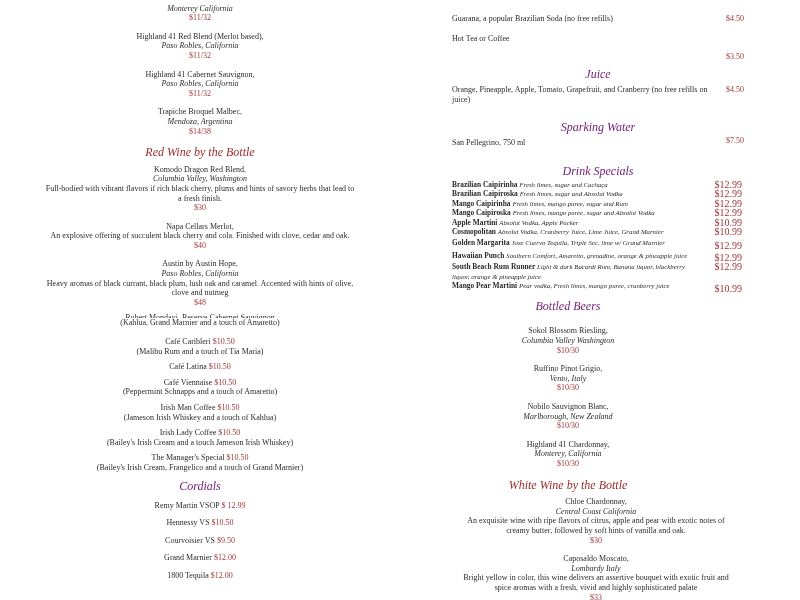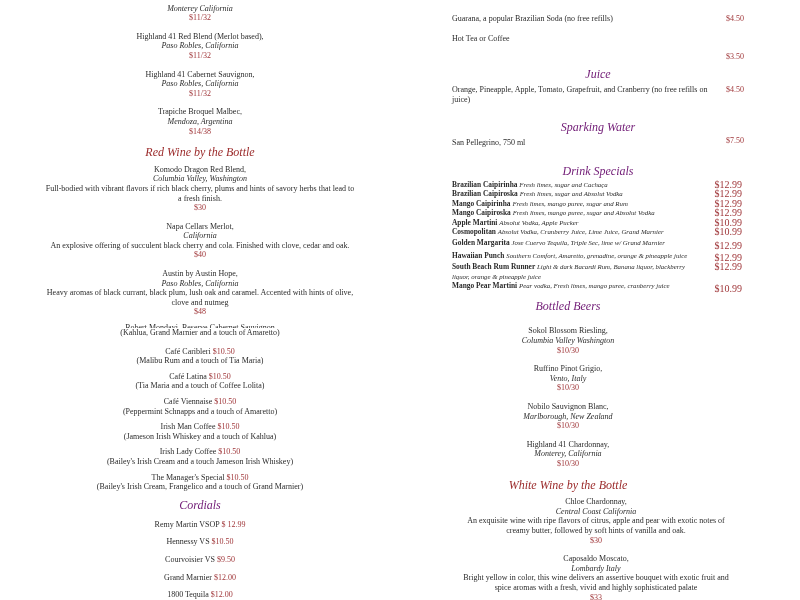--- a/index.html
+++ b/index.html
@@ -51,21 +51,20 @@
   <div class="sub" style="margin-bottom:7px;">Red Wine by the Bottle</div>
 
   <div class="wine">
     <div>Komodo Dragon Red Blend,</div>
     <div class="it">Columbia Valley, Washington</div>
     <div style="padding:0 4px;">Full-bodied with vibrant flavors if rich black cherry, plums and hints of savory herbs that lead to a fresh finish.</div>
     <div class="price">$30</div>
   </div>
   <div class="wine">
     <div>Napa Cellars Merlot,</div>
-    <div class="it">California</div>
     <div>An explosive offering of succulent black cherry and cola. Finished with clove, cedar and oak.</div>
     <div class="price">$40</div>
   </div>
   <div class="wine" style="margin-bottom:6px;">
     <div>Austin by Austin Hope,</div>
     <div class="it">Paso Robles, California</div>
     <div style="padding:0 6px;">Heavy aromas of black currant, black plum, lush oak and caramel. Accented with hints of olive, clove and nutmeg</div>
     <div class="price">$48</div>
   </div>
   <div style="height:5px; overflow:hidden; line-height:9.6px;">
@@ -74,21 +73,20 @@
 
   <div class="coffee" style="margin-bottom:9px;">
     <div>(Kahlua, Grand Marnier and a touch of Amaretto)</div>
   </div>
   <div class="coffee">
     <div><span>Café Caribleri</span> <span class="price">$10.50</span></div>
     <div>(Malibu Rum and a touch of Tia Maria)</div>
   </div>
   <div class="coffee">
     <div><span>Café Latina</span> <span class="price">$10.50</span></div>
-    <div>(Tia Maria and a touch of Coffee Lolita)</div>
   </div>
   <div class="coffee">
     <div><span>Café Viennaise</span> <span class="price">$10.50</span></div>
     <div>(Peppermint Schnapps and a touch of Amaretto)</div>
   </div>
   <div class="coffee">
     <div><span>Irish Man Coffee</span> <span class="price">$10.50</span></div>
     <div>(Jameson Irish Whiskey and a touch of Kahlua)</div>
   </div>
   <div class="coffee">

